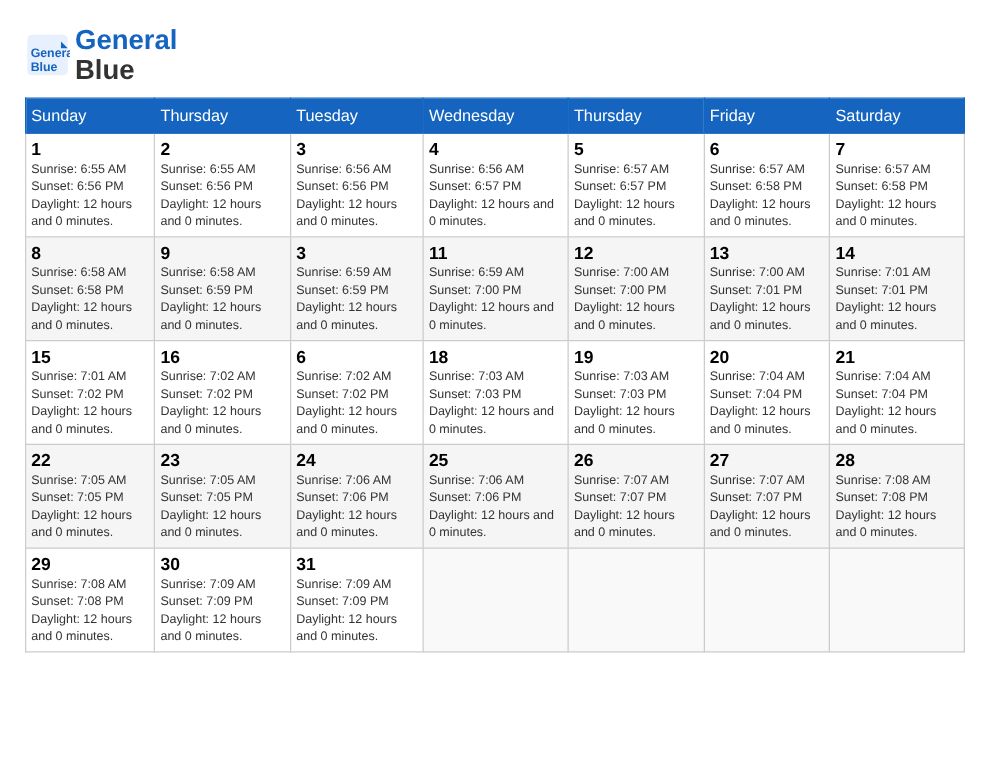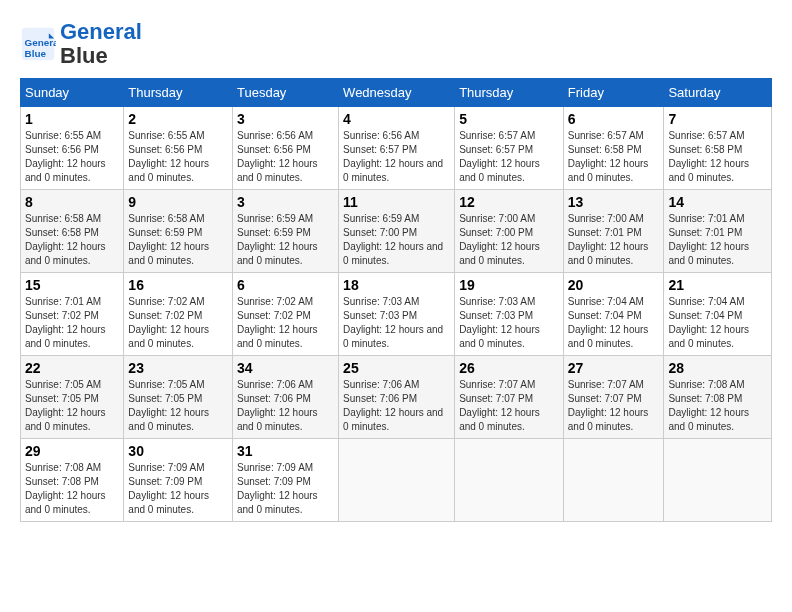--- a/index.html
+++ b/index.html
@@ -306,21 +306,21 @@
         </td>
         <td>
           <span class="day-num">23</span>
         <div class="day-detail">
           Sunrise: 7:05 AM<br>
           Sunset: 7:05 PM<br>
           Daylight: 12 hours and 0 minutes.
         </div>
         </td>
         <td>
-          <span class="day-num">34</span>
+          <span class="day-num">24</span>
         <div class="day-detail">
           Sunrise: 7:06 AM<br>
           Sunset: 7:06 PM<br>
           Daylight: 12 hours and 0 minutes.
         </div>
         </td>
         <td>
           <span class="day-num">25</span>
         <div class="day-detail">
           Sunrise: 7:06 AM<br>

